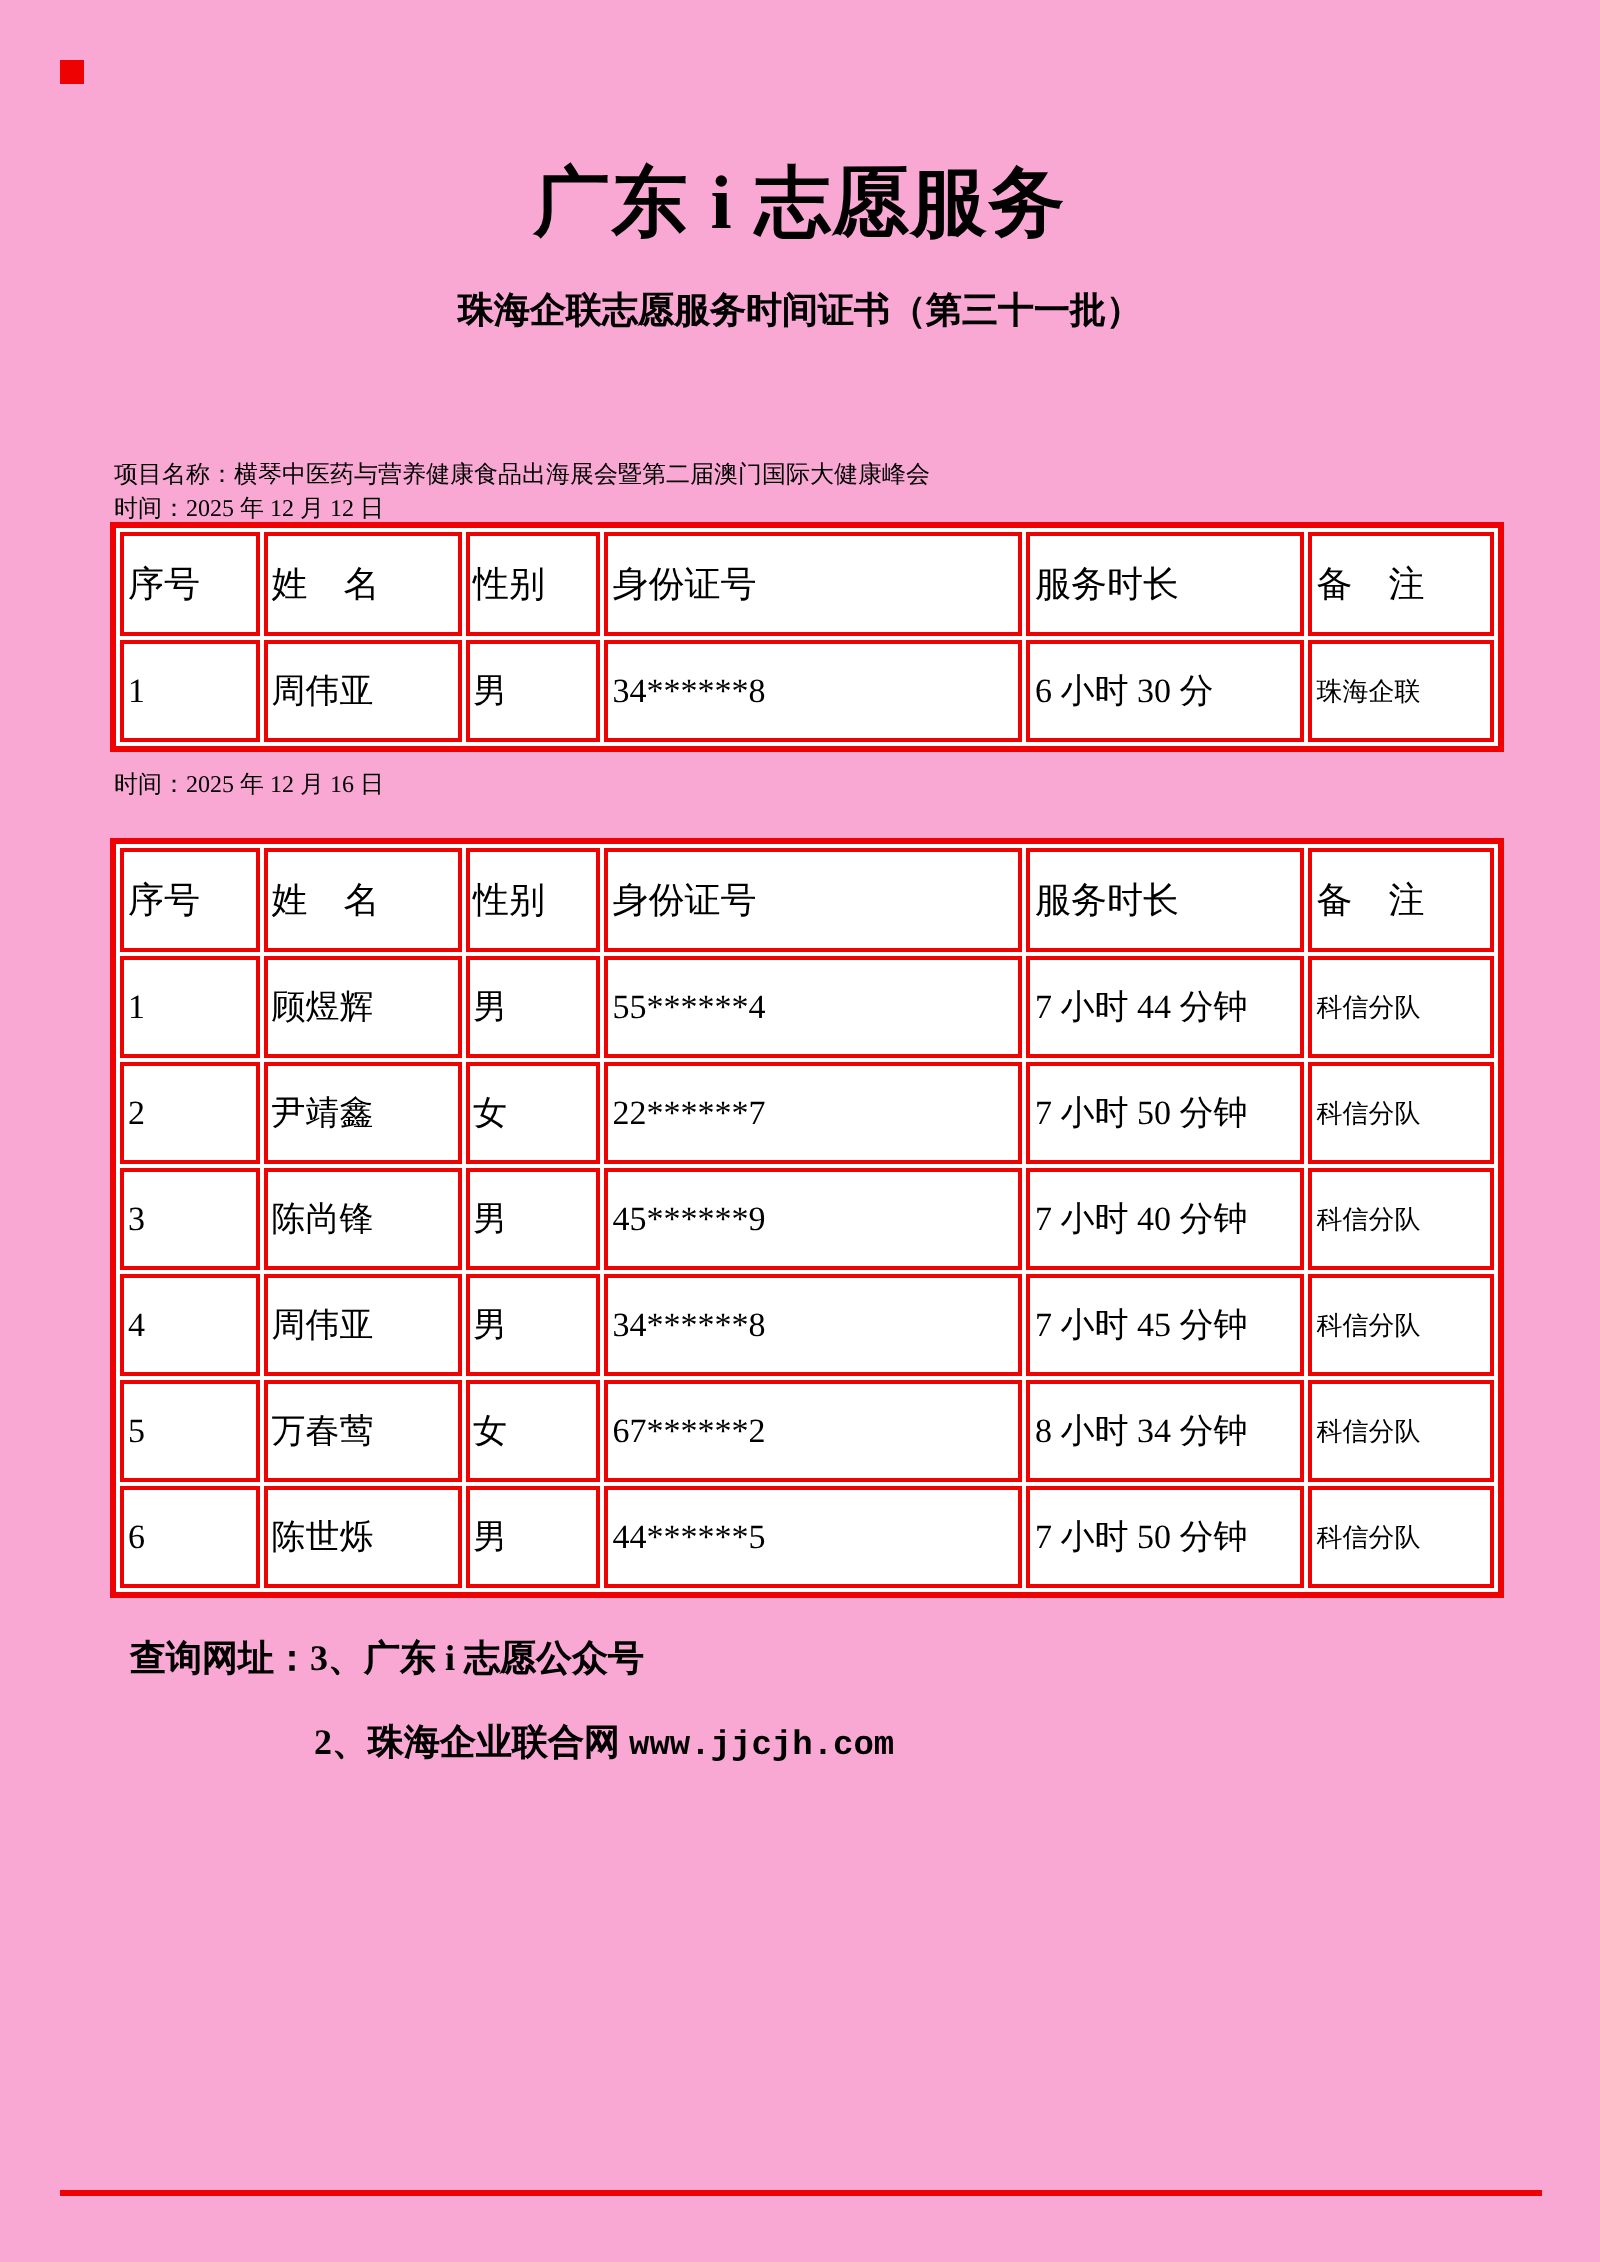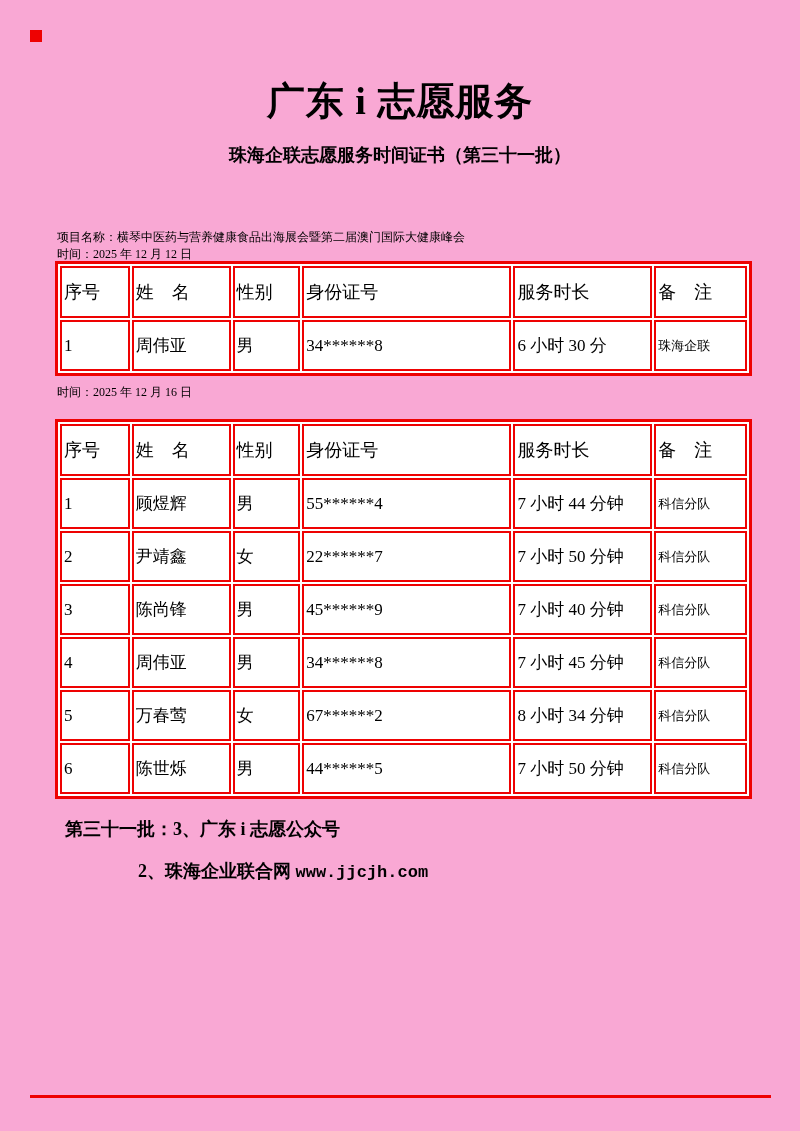--- a/index.html
+++ b/index.html
@@ -40,21 +40,21 @@
     border:2px solid var(--red); text-align:left; vertical-align:middle;
     font-weight:normal; font-size:17px; overflow:hidden; white-space:nowrap; padding:12px 2px;
   }
   table.t0 th, table.t0 td { height:30px; }
   table.t1 th, table.t1 td { height:31px; }
   table.red-table th { font-size:18px; }
   table.red-table .remark { font-size:13px; }
 
   .footer-line { position:absolute; font-size:18px; font-weight:bold; white-space:nowrap; }
   .footer-line.f0 { top:817px; left:65px; }
-  .footer-line.f1 { top:859px; left:138px; }
+  .footer-line.f1 { top:859px; left:157px; }
   .footer-url { font-family:"Liberation Mono","DejaVu Sans Mono",monospace; font-size:17px; font-weight:bold; }
 </style>
 </head>
 <body>
 
 <div class="page">
 
   <div class="corner-mark"></div>
 
   <h1 class="doc-title">广东 i 志愿服务</h1>
@@ -169,21 +169,21 @@
             <td>男</td>
             <td>44******5</td>
             <td>7 小时 50 分钟</td>
             <td class="remark">科信分队</td>
           </tr>
         </tbody>
       </table>
   </div>
 
   <div class="footer-line f0">
-    <span>第三十一批：</span><span>3、广东 i 志愿公众号</span>
+    <span>查询网址：</span><span>3、广东 i 志愿公众号</span>
   </div>
   <div class="footer-line f1">
     <span>2、珠海企业联合网 </span><span class="footer-url">www.jjcjh.com</span>
   </div>
 
   <div class="bottom-rule"></div>
 
 </div>
 
 </body></html>

